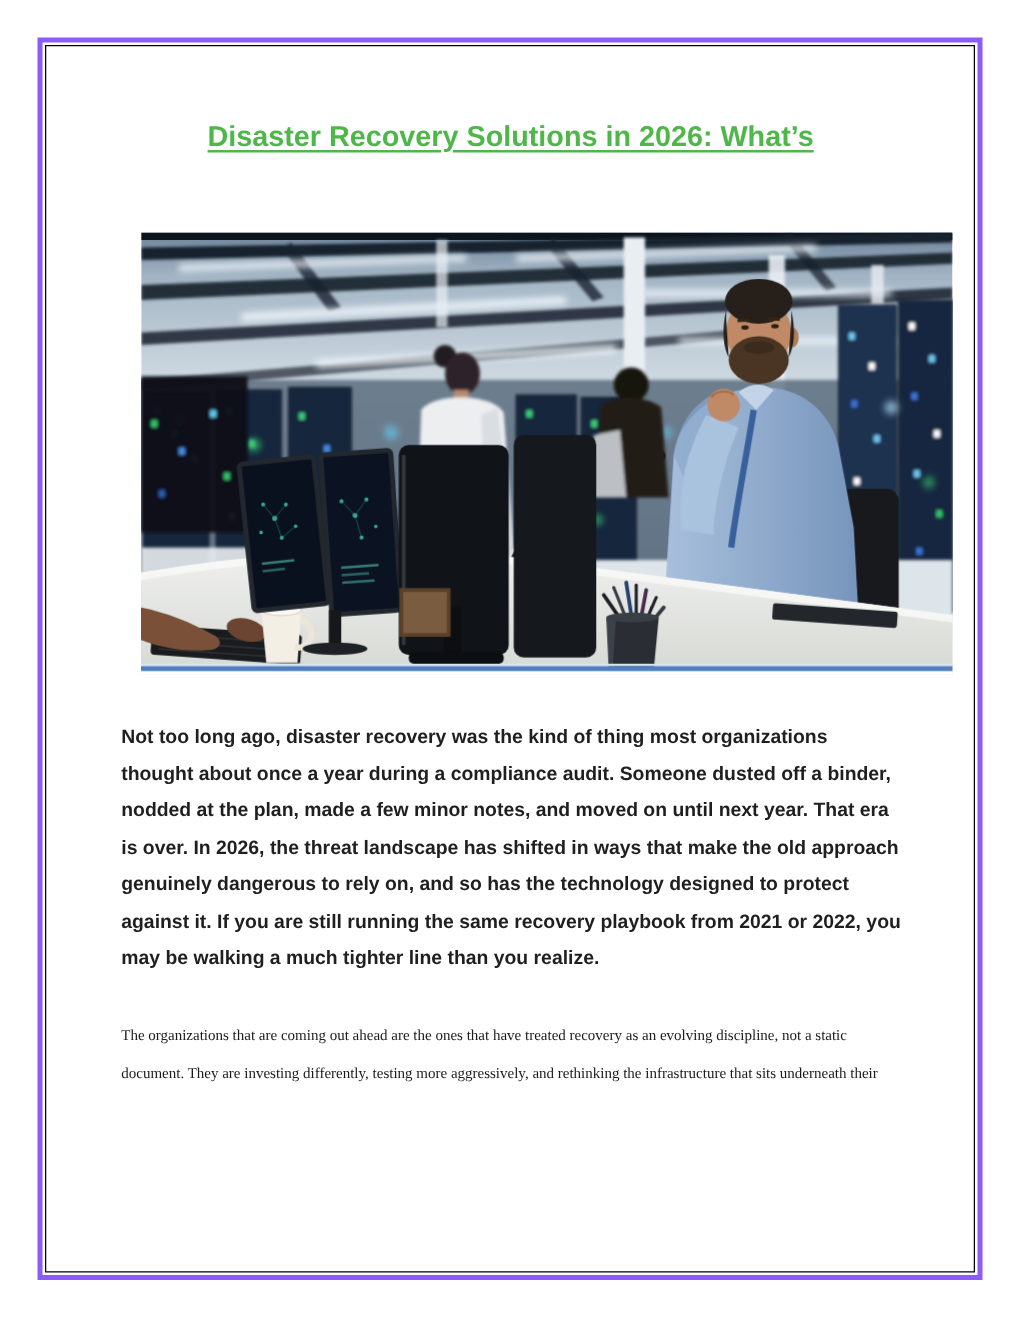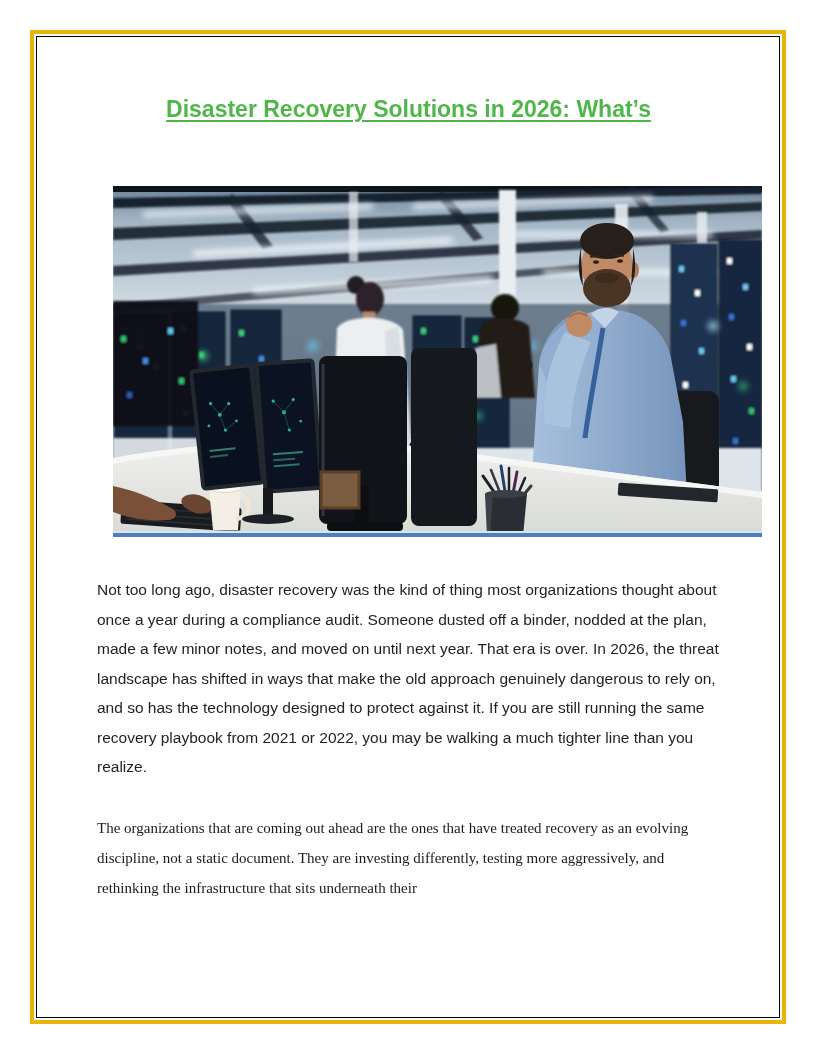--- a/index.html
+++ b/index.html
@@ -18,21 +18,21 @@
     overflow: hidden;
   }
   
   .frame {
     position: absolute;
     left: 30px;
     top: 30px;
     width: 756px;
     height: 994px;
     box-sizing: border-box;
-    border: 4px solid #eab308;
+    border: 4px solid #8b5cf6;
     padding: 2px;
   }
   .frame-inner {
     width: 100%;
     height: 100%;
     box-sizing: border-box;
     border: 1px solid #000000;
     padding: 0 59px 0 60px;
     overflow: hidden;
   }
@@ -58,26 +58,27 @@
     padding: 0;
     line-height: 0;
   }
   p.body-sans {
     margin: 35px 0 0 0;
     width: 624px;
     font-family: "Liberation Sans", sans-serif;
     font-size: 15.5px;
     line-height: 29.5px;
     color: #1f1f1f;
+    font-weight: bold;
   }
   p.body-serif {
     margin: 31px 0 0 0;
     width: 624px;
     font-family: "Liberation Serif", serif;
-    font-size: 15px;
+    font-size: 12px;
     line-height: 30px;
     color: #1a1a1a;
   }
 </style>
 </head>
 <body>
 
 <div class="sheet">
   <div class="frame">
     <div class="frame-inner">

